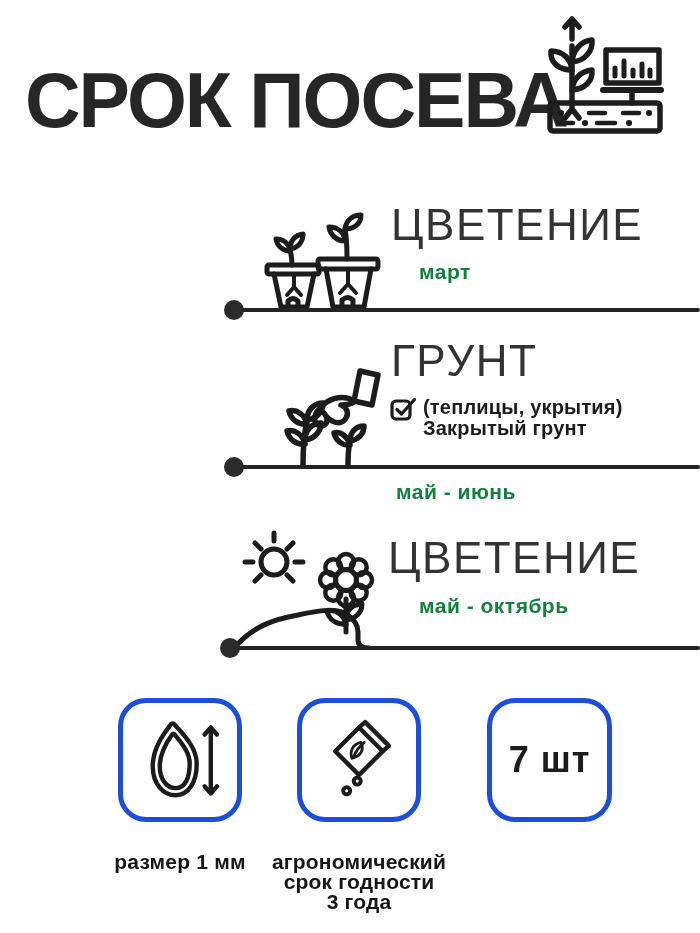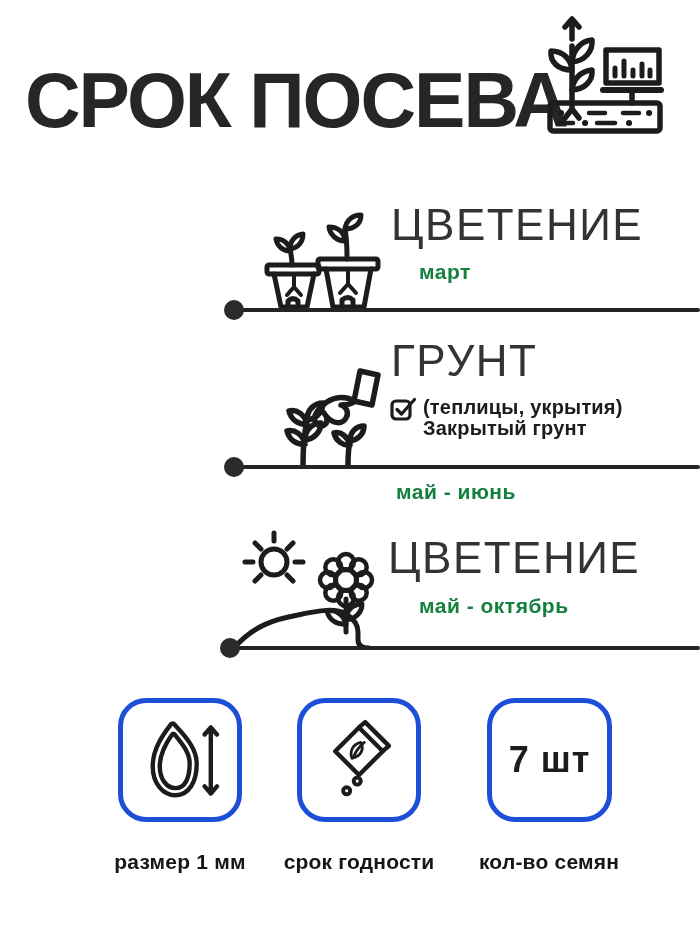--- a/index.html
+++ b/index.html
@@ -209,24 +209,25 @@
           <g stroke-width="3.2">
             <path d="M42,48 C39,40 43,32 52,30 C56,37 53,46 42,48 Z"></path>
             <path d="M44,46 C47,39 51,34 56,30"></path>
           </g>
           <circle cx="48" cy="74" r="4" stroke-width="4.5"></circle>
           <circle cx="36" cy="85" r="4" stroke-width="4.5"></circle>
         </g>
       </svg>
     </div>
     <div class="badge-label lbl-2">
+      <div>агрономический</div>
       <div>срок годности</div>
+      <div>3 года</div>
     </div>
 
     <div class="badge-box box-3">
       <span class="badge-value">7 шт</span>
     </div>
     <div class="badge-label lbl-3">
-      <div>кол-во семян</div>
     </div>
 
   </div>
 </div>
 
 </body></html>

